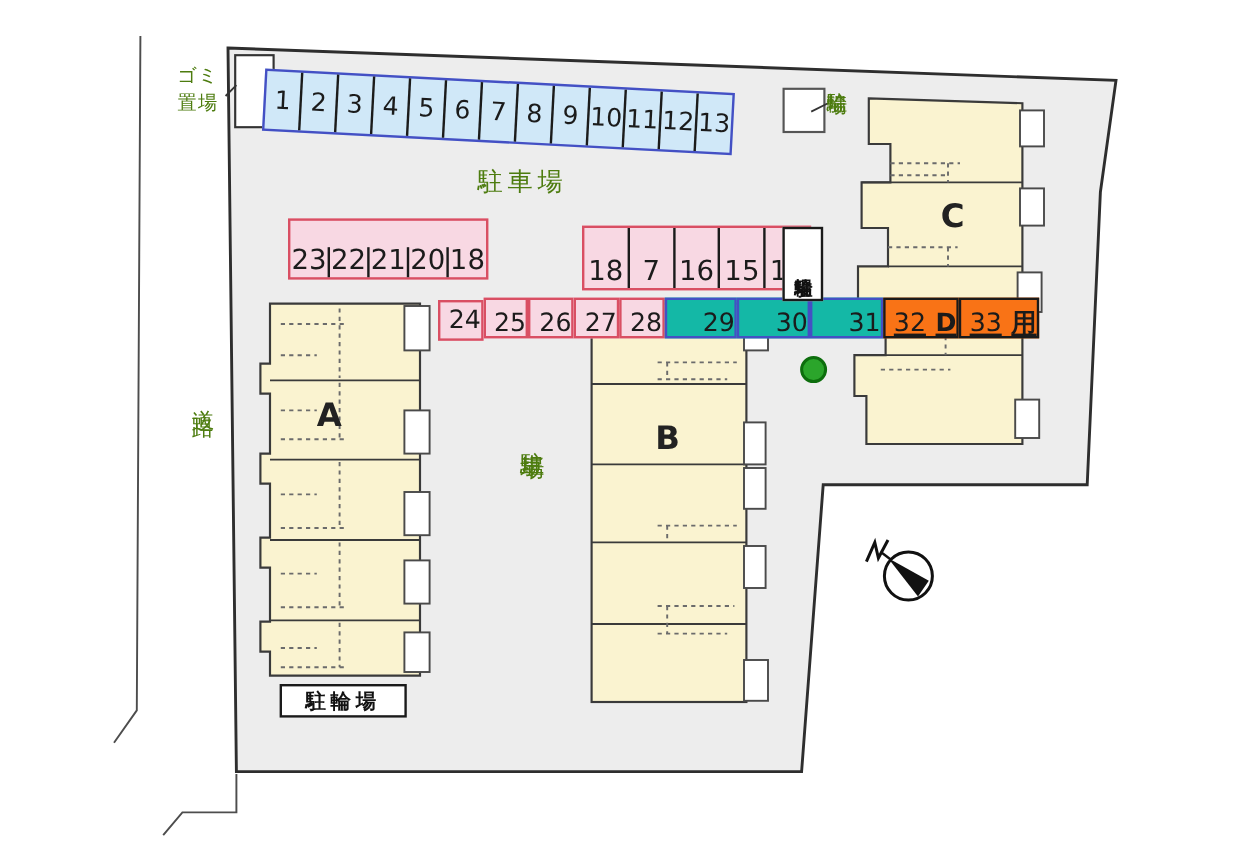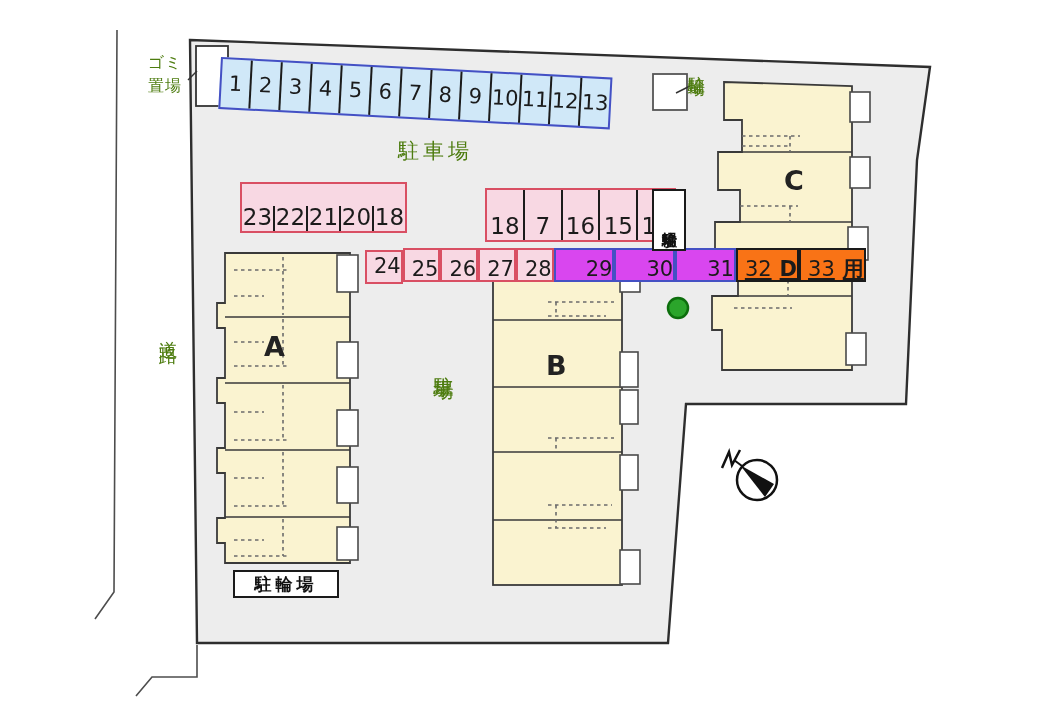--- a/index.html
+++ b/index.html
@@ -24,21 +24,21 @@
   .row-pink .cell{align-items:flex-end;padding-bottom:2px;border-color:#d94f63;font-size:23px;}
   .row-left{left:240px;top:182px;width:167px;height:51px;align-items:flex-end;}
   .row-right{left:485px;top:188px;width:191px;height:54px;}
 
   
   .pcol{position:absolute;left:365px;top:250px;width:63px;display:flex;}
   .pcol .ccell{height:33.6px;box-sizing:border-box;border:2px solid;display:flex;
                align-items:center;padding-left:7px;font-size:21px;line-height:1;}
   .pcol .ccell + .ccell{margin-top:-2px;align-items:flex-end;}
   .ccell.pink{background:#f8d8e3;border-color:#d94f63;}
-  .ccell.blue{background:#d946ef;border-color:#4450c4;padding-left:30px;}
+  .ccell.blue{background:#14b8a6;border-color:#4450c4;padding-left:30px;}
   .ccell.white{background:#f97316;border-color:#1a1a1a;text-decoration:underline;}
   .ccell .sfx{margin-left:8px;font-weight:700;font-size:21px;}
 
   
   .lbl{position:absolute;font-weight:400;color:#4d7c0f;white-space:nowrap;}
   .vert{writing-mode:vertical-rl;text-orientation:upright;}
 
   .lbl-garbage{left:141px;top:51px;width:48px;font-size:16px;line-height:1.45;
                text-align:center;letter-spacing:1px;white-space:normal;}
   .lbl-road{left:156px;top:326px;font-size:19px;letter-spacing:5px;}

